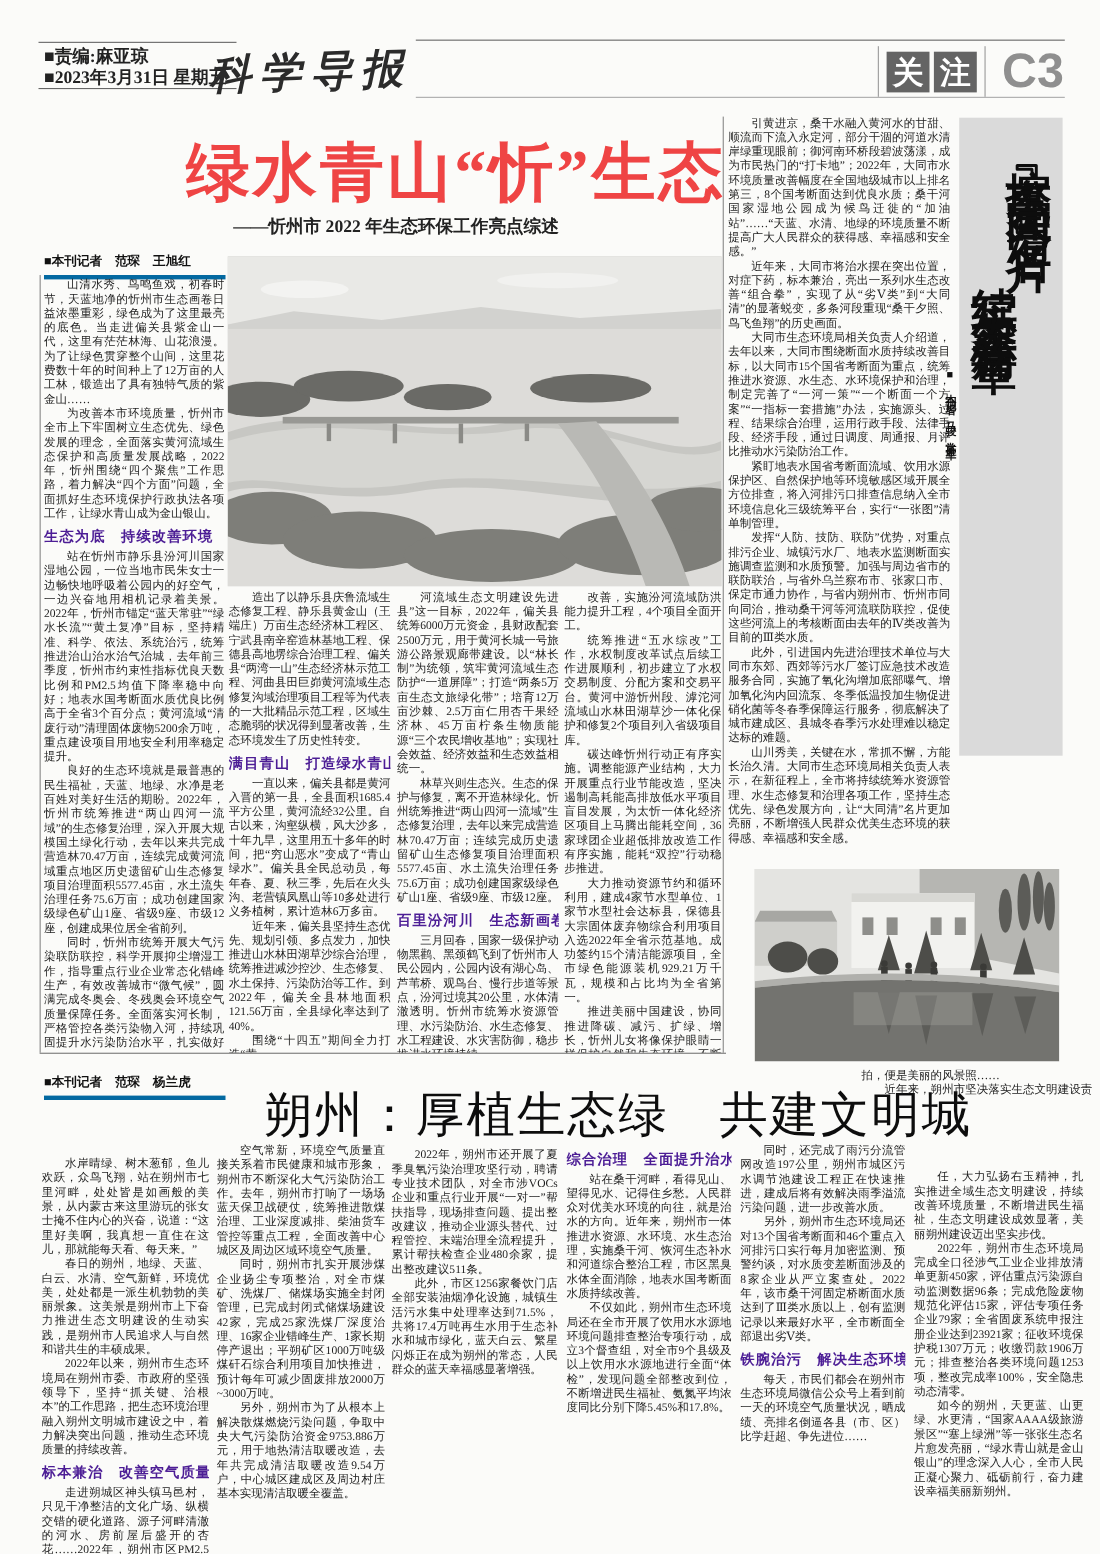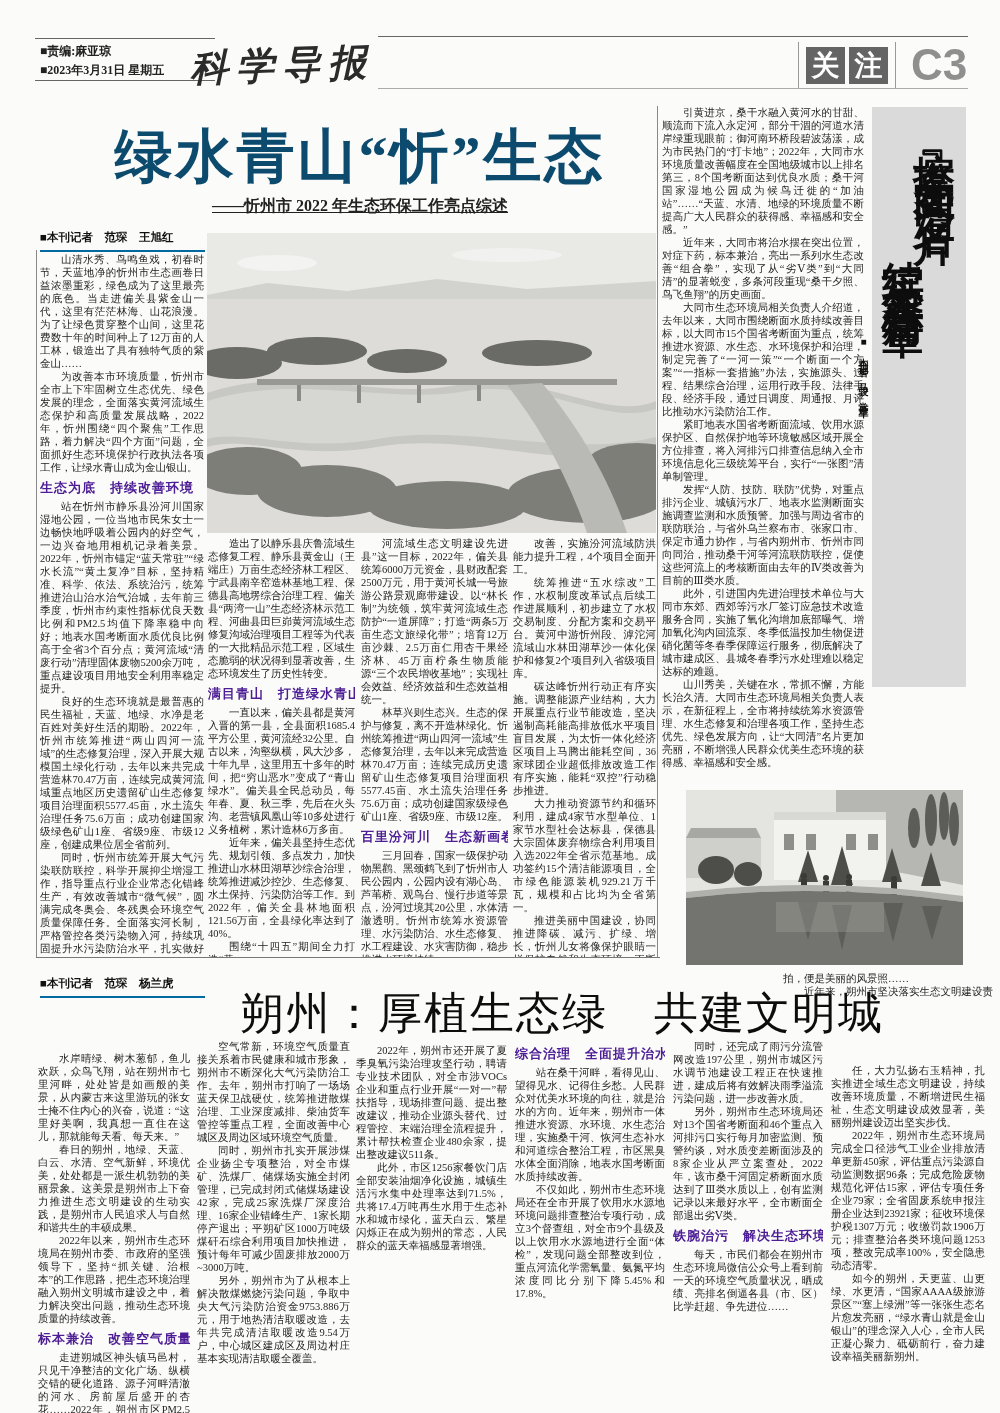--- a/index.html
+++ b/index.html
@@ -1,34 +1,34 @@
 <!DOCTYPE html>
 <html><head>
 <meta charset="utf-8">
 <style>
   html,body{margin:0;padding:0;background:#e8e8e6;}
   .page{position:relative;width:1000px;height:1413px;margin:0 auto;background:#fbfbf9;
         font-family:"Liberation Serif","DejaVu Serif",serif;color:#1c1c1c;overflow:hidden;}
   .hline{position:absolute;background:#555;height:1px;}
   .vline{position:absolute;background:#888;width:1px;}
   
-  .ed-block{position:absolute;left:40px;top:42px;font-size:12px;font-weight:bold;line-height:19px;color:#222;}
+  .ed-block{position:absolute;left:40px;top:42px;font-size:16px;font-weight:bold;line-height:19px;color:#222;}
   .brand{position:absolute;left:190px;top:40px;font-size:38px;font-weight:900;font-style:italic;
          letter-spacing:8px;transform:rotate(-2deg);color:#2b2b2b;font-family:"DejaVu Serif",serif;}
   .page-tag{position:absolute;left:793px;top:40px;display:flex;align-items:center;}
   .tag-bar{width:1px;height:46px;background:#999;margin:0 5px;}
   .tag-box{width:39px;height:37px;background:#646464;color:#fff;font-weight:900;font-size:28px;
            line-height:37px;text-align:center;margin:0 2px;font-family:"Liberation Sans",sans-serif;}
   .page-no{font-family:"Liberation Sans",sans-serif;font-size:44px;color:#8f8f8f;font-weight:600;margin-left:10px;}
   
-  .headline{position:absolute;left:60px;top:118px;width:600px;text-align:center;font-size:58px;
-            font-weight:900;letter-spacing:3px;color:#0c4a6e;}
+  .headline{position:absolute;left:60px;top:118px;width:600px;text-align:right;font-size:58px;
+            font-weight:900;letter-spacing:3px;color:#ef4444;}
   .subhead{position:absolute;left:110px;top:196px;width:500px;text-align:center;font-size:16px;
-           font-weight:600;color:#222;text-decoration:underline;}
-  .byline{position:absolute;font-size:11.5px;font-weight:bold;border-bottom:2px solid #0369a1;
+           font-weight:600;color:#222;}
+  .byline{position:absolute;font-size:11.5px;font-weight:bold;border-bottom:4px solid #0369a1;
           padding-bottom:5px;color:#111;}
   .col{position:absolute;font-size:10.5px;line-height:13px;text-align:justify;color:#1d1d1d;overflow:hidden;}
   .para{margin:0;text-indent:2em;}
   .col-head{font-weight:bold;font-size:13px;margin:7px 0 6px;letter-spacing:1px;white-space:nowrap;color:#4c1d95;}
   .photo{position:absolute;overflow:hidden;background:#d8d8d5;}
   
   .v-band{position:absolute;left:872px;top:107px;width:94px;height:580px;background:#dadada;}
   .v-head{position:absolute;writing-mode:vertical-rl;font-weight:900;font-size:42px;letter-spacing:9px;color:#0d0d0d;}
   .v-byline{position:absolute;writing-mode:vertical-rl;font-size:10px;font-weight:bold;letter-spacing:3px;color:#111;}
   
@@ -215,21 +215,21 @@
       <p class="para">同时，朔州市扎实开展涉煤企业扬尘专项整治，对全市煤矿、洗煤厂、储煤场实施全封闭管理，已完成封闭式储煤场建设42家，完成25家洗煤厂深度治理、16家企业错峰生产、1家长期停产退出；平朔矿区1000万吨级煤矸石综合利用项目加快推进，预计每年可减少固废排放2000万~3000万吨。</p>
       <p class="para">另外，朔州市为了从根本上解决散煤燃烧污染问题，争取中央大气污染防治资金9753.886万元，用于地热清洁取暖改造，去年共完成清洁取暖改造9.54万户，中心城区建成区及周边村庄基本实现清洁取暖全覆盖。</p>
     </div>
   <div class="col" style="left:356px;top:1044px;width:151px;height:358px;">
       <p class="para">2022年，朔州市还开展了夏季臭氧污染治理攻坚行动，聘请专业技术团队，对全市涉VOCs企业和重点行业开展“一对一”帮扶指导，现场排查问题、提出整改建议，推动企业源头替代、过程管控、末端治理全流程提升，累计帮扶检查企业480余家，提出整改建议511条。</p>
       <p class="para">此外，市区1256家餐饮门店全部安装油烟净化设施，城镇生活污水集中处理率达到71.5%，共将17.4万吨再生水用于生态补水和城市绿化，蓝天白云、繁星闪烁正在成为朔州的常态，人民群众的蓝天幸福感显著增强。</p>
     </div>
   <div class="col" style="left:515px;top:1040px;width:150px;height:358px;">
       <div class="col-head">综合治理　全面提升治水成效</div>
       <p class="para">站在桑干河畔，看得见山、望得见水、记得住乡愁。人民群众对优美水环境的向往，就是治水的方向。近年来，朔州市一体推进水资源、水环境、水生态治理，实施桑干河、恢河生态补水和河道综合整治工程，市区黑臭水体全面消除，地表水国考断面水质持续改善。</p>
-      <p class="para">不仅如此，朔州市生态环境局还在全市开展了饮用水水源地环境问题排查整治专项行动，成立3个督查组，对全市9个县级及以上饮用水水源地进行全面“体检”，发现问题全部整改到位，重点河流化学需氧量、氨氮平均浓度同比分别下降5.45%和17.8%。</p>
+      <p class="para">不仅如此，朔州市生态环境局还在全市开展了饮用水水源地环境问题排查整治专项行动，成立3个督查组，对全市9个县级及以上饮用水水源地进行全面“体检”，发现问题全部整改到位，不断增进民生福祉、氨氮平均浓度同比分别下降5.45%和17.8%。</p>
     </div>
   <div class="col" style="left:673px;top:1040px;width:150px;height:358px;">
       <p class="para">同时，还完成了雨污分流管网改造197公里，朔州市城区污水调节池建设工程正在快速推进，建成后将有效解决雨季溢流污染问题，进一步改善水质。</p>
       <p class="para">另外，朔州市生态环境局还对13个国省考断面和46个重点入河排污口实行每月加密监测、预警约谈，对水质变差断面涉及的8家企业从严立案查处。2022年，该市桑干河固定桥断面水质达到了Ⅲ类水质以上，创有监测记录以来最好水平，全市断面全部退出劣Ⅴ类。</p>
       <div class="col-head">铁腕治污　解决生态环境问题</div>
       <p class="para">每天，市民们都会在朔州市生态环境局微信公众号上看到前一天的环境空气质量状况，晒成绩、亮排名倒逼各县（市、区）比学赶超、争先进位……</p>
     </div>
   <div class="col" style="left:831px;top:1064px;width:154px;height:358px;">
       <p class="para">任，大力弘扬右玉精神，扎实推进全域生态文明建设，持续改善环境质量，不断增进民生福祉，生态文明建设成效显著，美丽朔州建设迈出坚实步伐。</p>
       <p class="para">2022年，朔州市生态环境局完成全口径涉气工业企业排放清单更新450家，评估重点污染源自动监测数据96条；完成危险废物规范化评估15家，评估专项任务企业79家；全省固废系统申报注册企业达到23921家；征收环境保护税1307万元；收缴罚款1906万元；排查整治各类环境问题1253项，整改完成率100%，安全隐患动态清零。</p>

